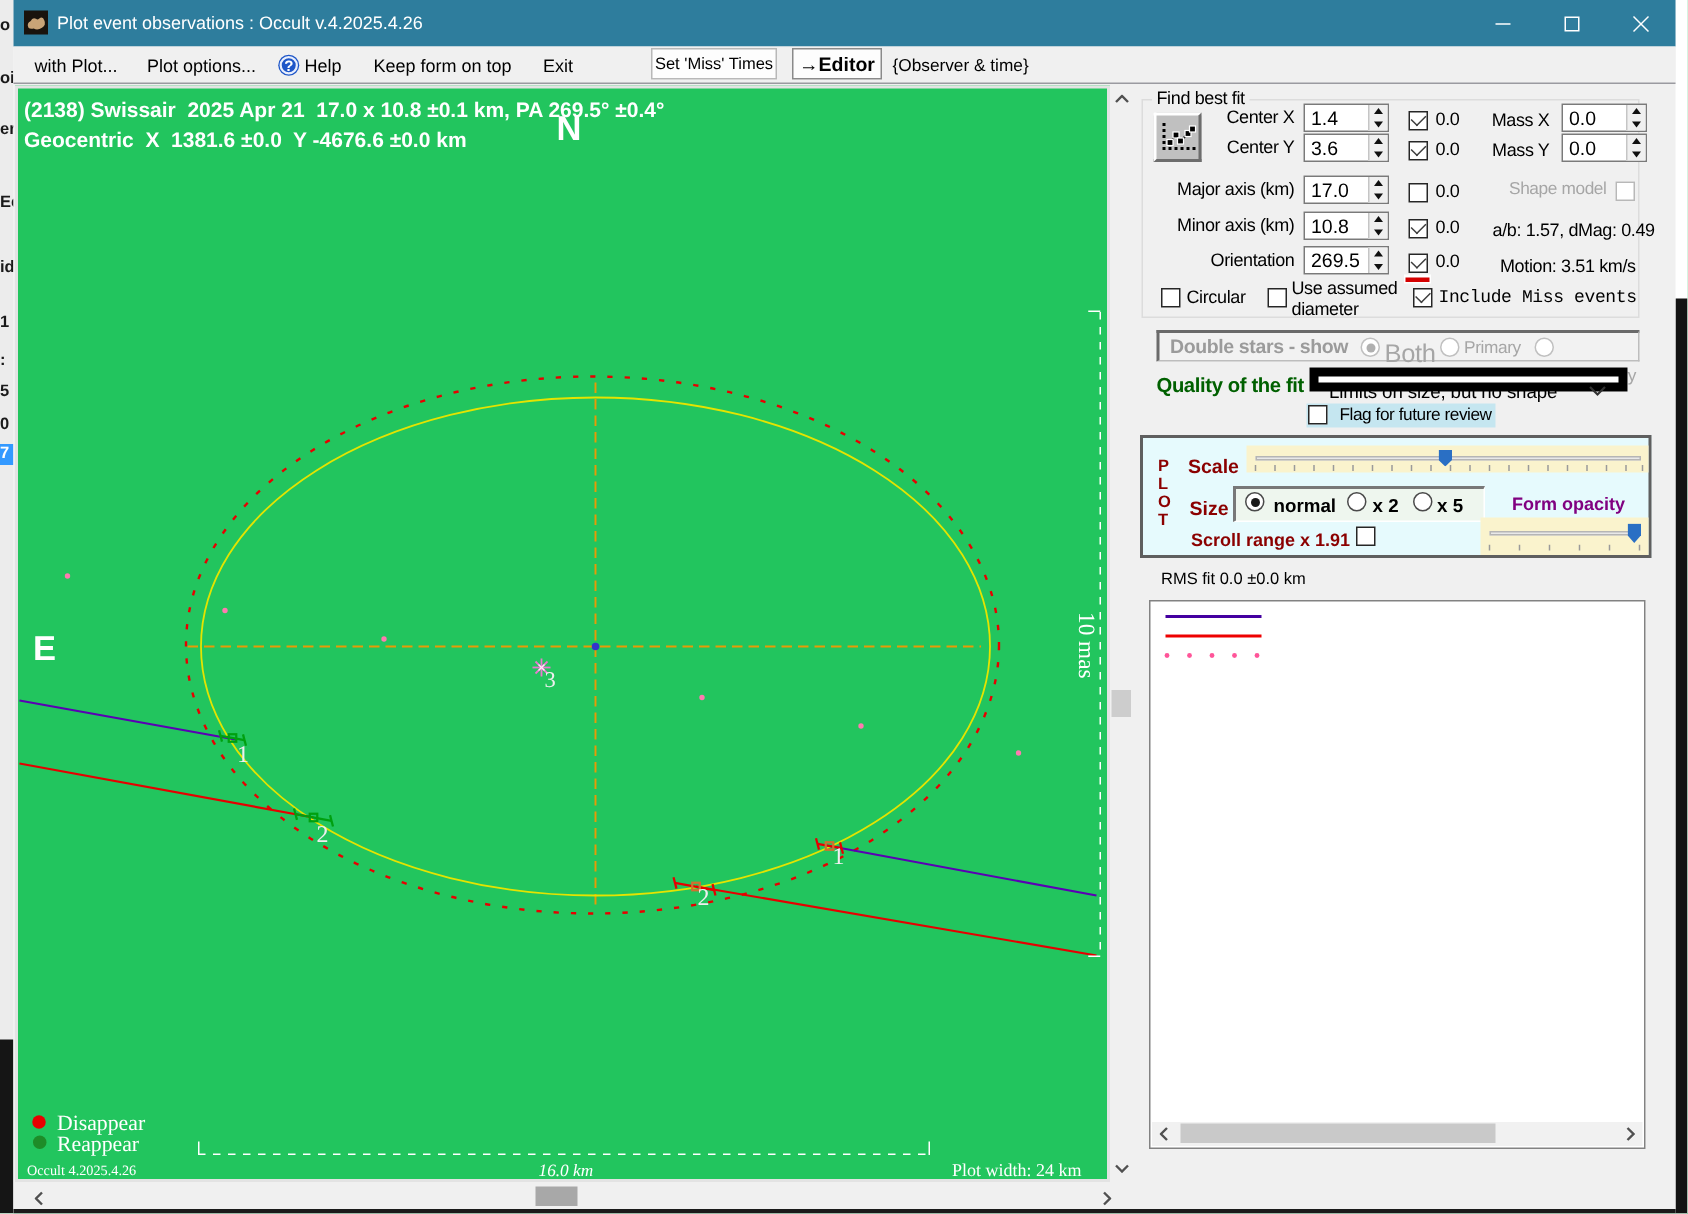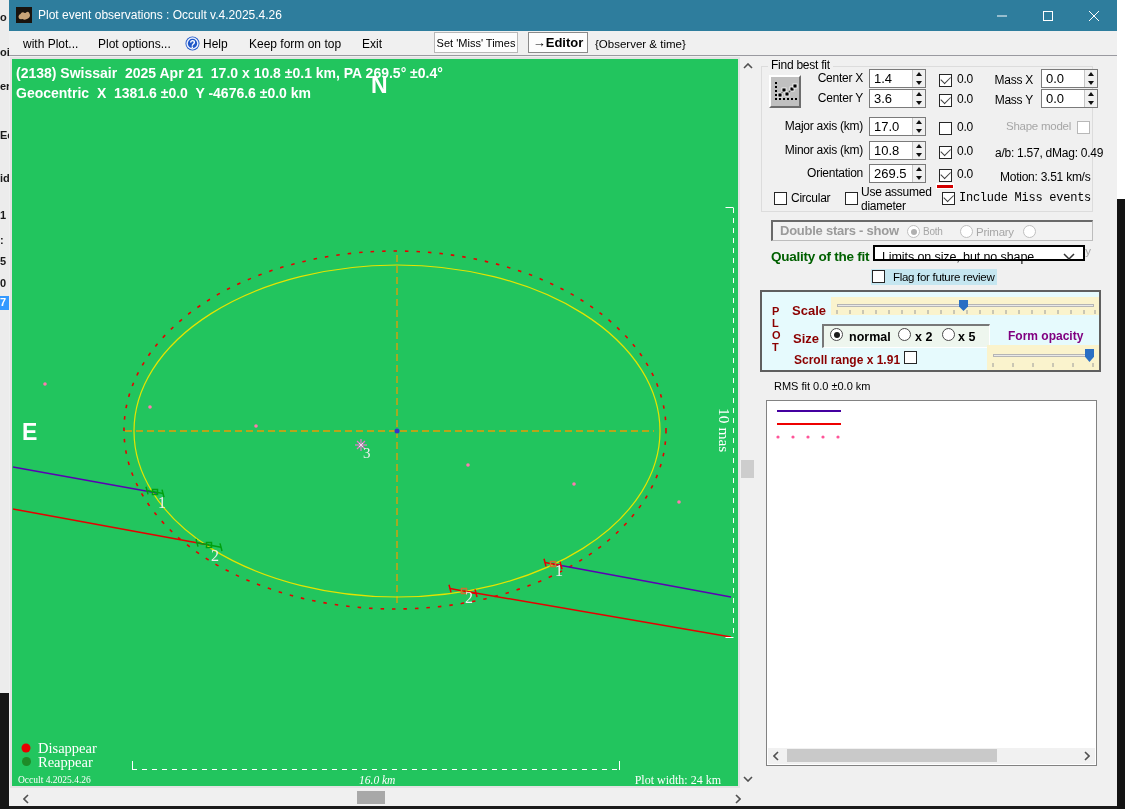--- a/index.html
+++ b/index.html
@@ -337,28 +337,28 @@
     <div class="cb" style="left:17px; top:135px;"></div>
     <div class="lbl" style="left:34px; top:134px;">Circular</div>
     <div class="cb" style="left:88px; top:135px;"></div>
     <div class="lbl" style="left:104px; top:128px;">Use assumed<br>diameter</div>
     <div class="cb checked" style="left:185px; top:135px;"></div>
     <div class="lbl" style="left:202px; top:134px;font-family:Liberation Mono, monospace;">Include Miss events</div>
 
     <div class="abs" style="left:14px; top:163px; width:322px; height:21px; border-top:2px solid #6a6a6a; border-left:2px solid #6a6a6a; border-right:1px solid #bdbdbd; border-bottom:1px solid #bdbdbd; background:#f2f2f2;"></div>
     <div class="lbl" style="left:23px; top:166px; font-weight:bold; font-size:13px; color:#9b9b9b;">Double stars - show</div>
     <div class="radio ongray" style="left:150px; top:168px; border-color:#c0c0c0;"></div>
-    <div class="lbl gray" style="left:166px; top:169px; font-size:10px;">Both</div>
+    <div class="lbl gray" style="left:166px; top:169px; font-size:17px;">Both</div>
     <div class="radio" style="left:203px; top:168px; border-color:#c0c0c0;"></div>
     <div class="lbl gray" style="left:219px; top:169px; font-size:11.5px;">Primary</div>
     <div class="radio" style="left:266px; top:168px; border-color:#c0c0c0;"></div>
     <div class="lbl gray" style="left:281px; top:169px; font-size:11.5px;margin-top:19px;">Secondary</div>
 
     <div class="lbl" style="left:14px; top:192px; font-weight:bold; font-size:13.5px; color:#006000;">Quality of the fit</div>
-    <div class="abs" style="left:116px; top:188px; width:212px; height:16px; background:#fff; border:2px solid #000000;">
+    <div class="abs" style="left:116px; top:188px; width:212px; height:16px; background:#fff; border:6px solid #000000;">
       <div class="lbl" style="left:7px; top:3px; font-size:12.5px; letter-spacing:-0.1px;">Limits on size, but no shape</div>
       <svg style="position:absolute; right:8px; top:6px;" width="12" height="8">
           <polyline points="1,1 6,6 11,1" fill="none" stroke="#333" stroke-width="1.5"></polyline>
         </svg>
     </div>
 
     <div class="abs" style="left:114px; top:212px; width:126px; height:16px; background:#c5e6f0;"></div>
     <div class="cb" style="left:115px; top:213px;"></div>
     <div class="lbl" style="left:136px; top:214px; font-size:11.5px; letter-spacing:-0.3px;">Flag for future review</div>
 

